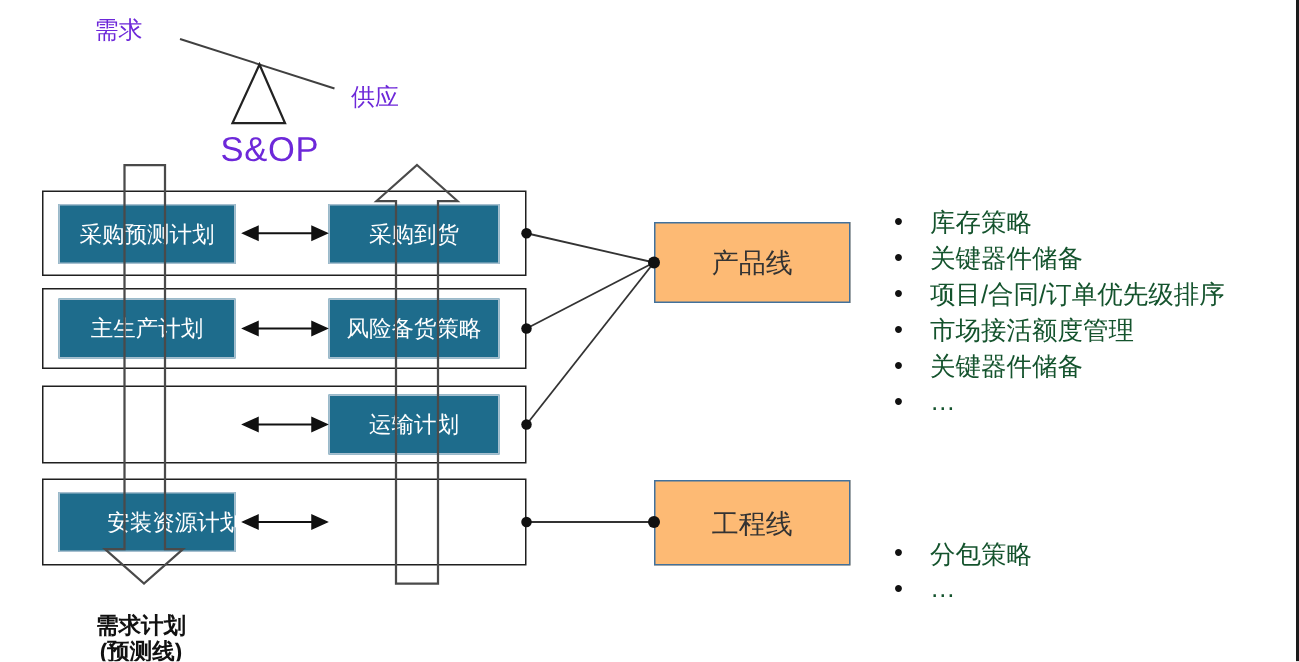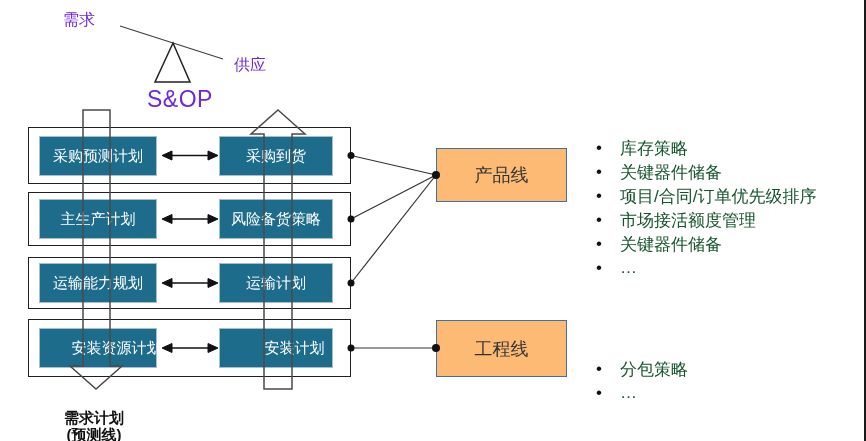--- a/index.html
+++ b/index.html
@@ -94,24 +94,22 @@
 
   <div class="row-frame" id="row-0"></div>
   <div class="row-frame" id="row-1"></div>
   <div class="row-frame" id="row-2"></div>
   <div class="row-frame" id="row-3"></div>
 
   <div class="plan-box plan-left" id="pl-0">采购预测计划</div>
   <div class="plan-box plan-right" id="pr-0">采购到货</div>
   <div class="plan-box plan-left" id="pl-1">主生产计划</div>
   <div class="plan-box plan-right" id="pr-1">风险备货策略</div>
-  <div class="plan-box plan-left" id="pl-2">运输能力规划</div>
   <div class="plan-box plan-right" id="pr-2">运输计划</div>
   <div class="plan-box plan-left" id="pl-3">安装资源计划</div>
-  <div class="plan-box plan-right" id="pr-3">安装计划</div>
 
   <div class="line-box" id="linebox-0">产品线</div>
   <div class="line-box" id="linebox-1">工程线</div>
 
   <div class="bullets" id="bullets-0">
     <div class="bullet-item">库存策略</div>
     <div class="bullet-item">关键器件储备</div>
     <div class="bullet-item">项目/合同/订单优先级排序</div>
     <div class="bullet-item">市场接活额度管理</div>
     <div class="bullet-item">关键器件储备</div>

